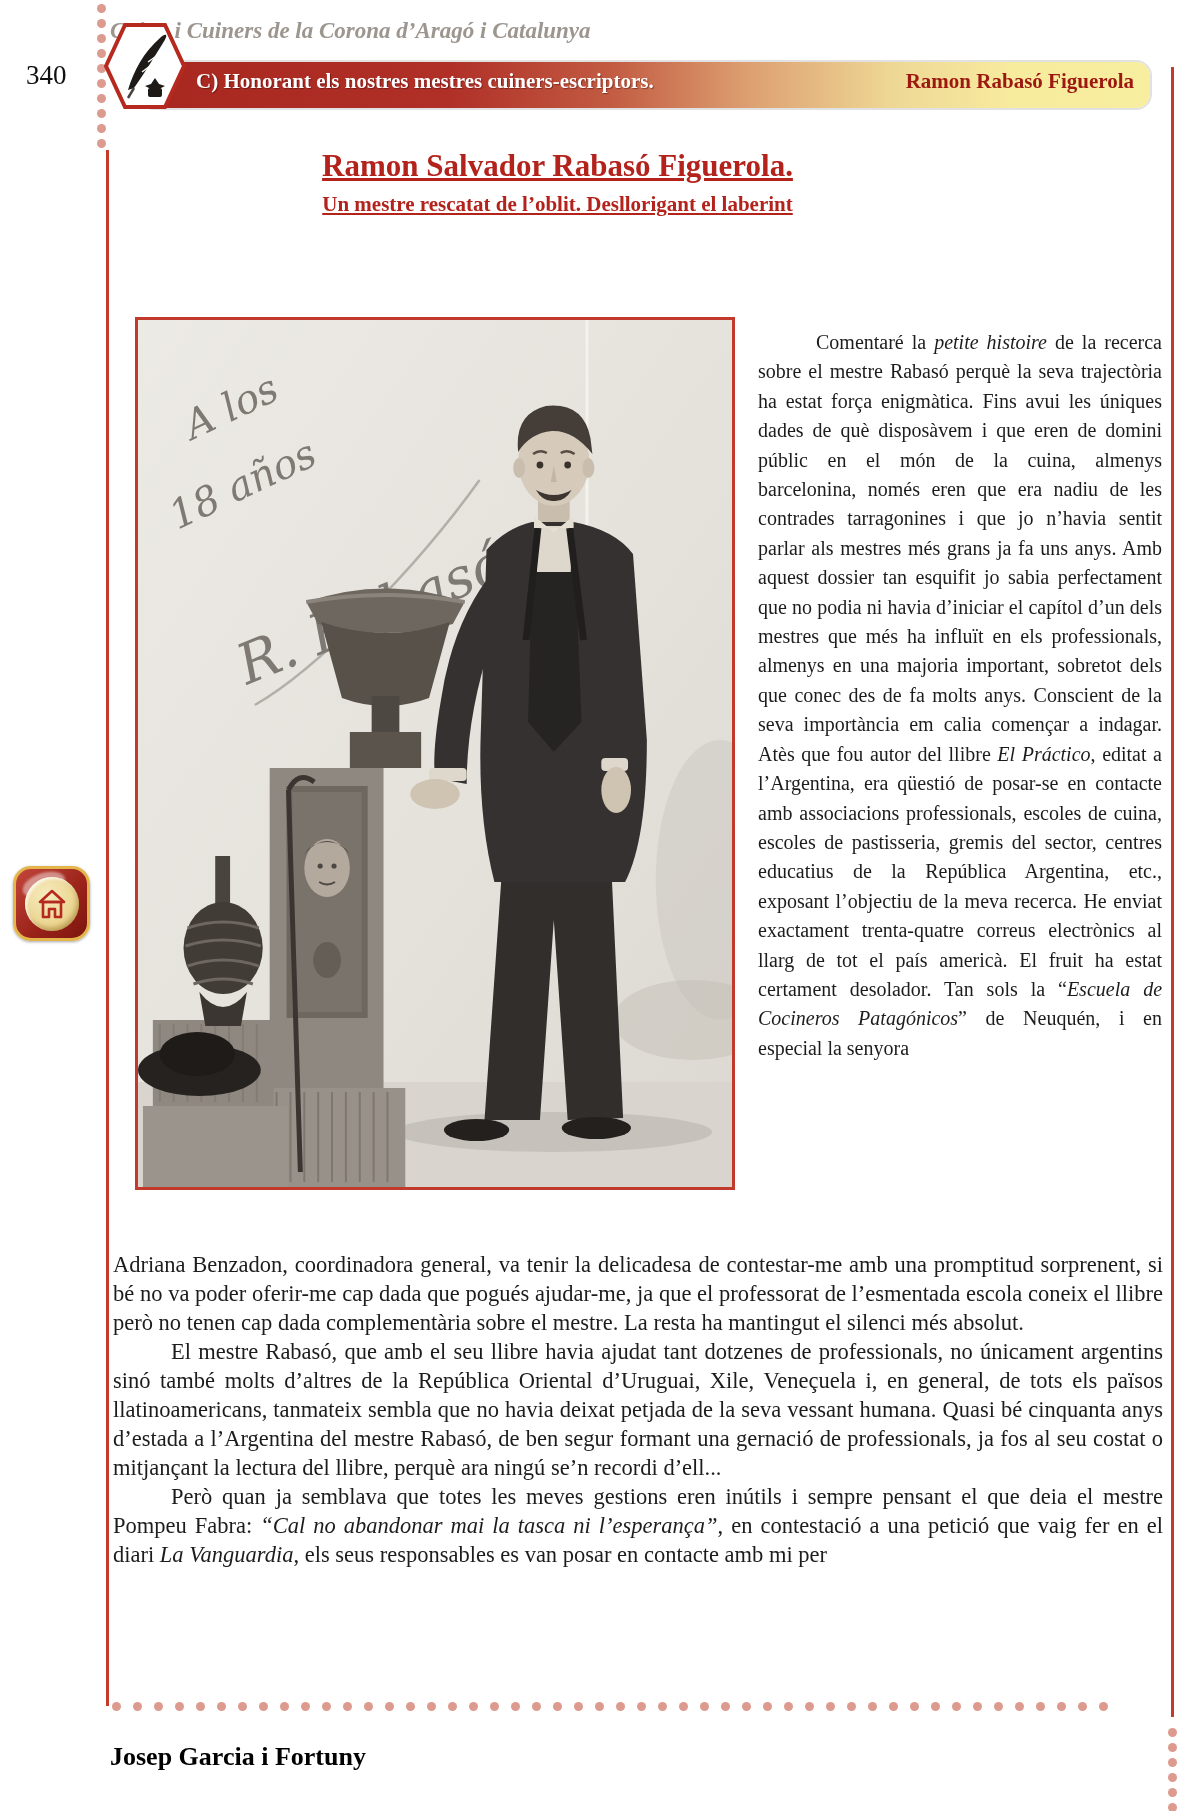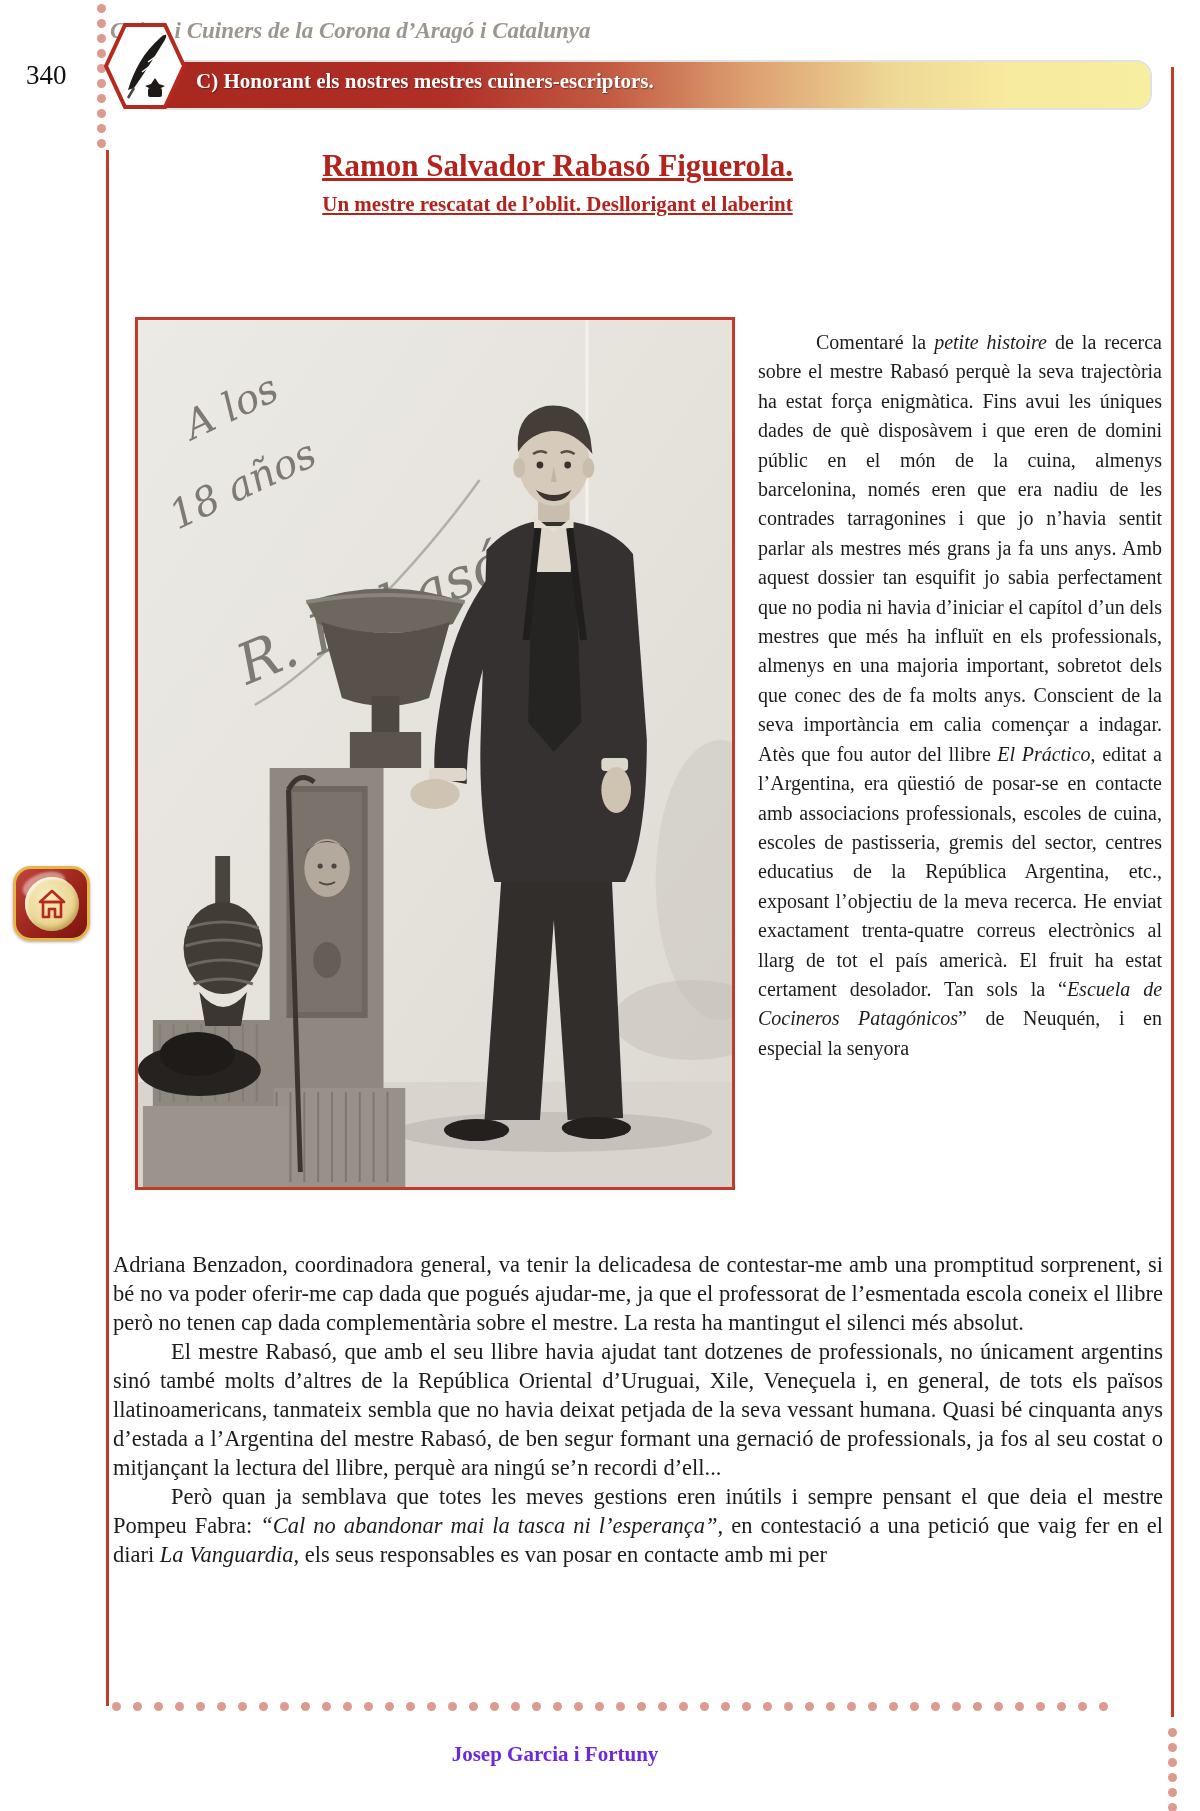--- a/index.html
+++ b/index.html
@@ -32,22 +32,22 @@
   .photo svg{display:block;width:100%;height:100%;}
   .caption{position:absolute;left:135px;top:1206px;width:600px;text-align:center;
            font-size:23px;font-weight:bold;font-style:italic;color:#111;}
   
   .colright{position:absolute;left:758px;top:328px;width:404px;font-size:20px;line-height:29.4px;
             text-align:justify;text-indent:58px;}
   .bottomtext{position:absolute;left:113px;top:1250px;width:1050px;font-size:22.5px;line-height:29px;text-align:justify;}
   .bottomtext p{margin:0;}
   .bottomtext p.ind{text-indent:58px;}
   
-  .footer{position:absolute;left:110px;top:1742px;width:890px;text-align:center;
-          font-size:21px;font-weight:bold;color:#6d28d9;text-shadow:0 1px 0 #fff;}
+  .footer{position:absolute;left:110px;top:1742px;width:890px;
+          font-size:26px;font-weight:bold;color:#000000;text-shadow:0 1px 0 #fff;}
   
   .homebtn{position:absolute;left:13px;top:866px;width:77px;height:75px;border-radius:18px;
            background:linear-gradient(135deg,#c2463a 0%,#9c241b 55%,#7c150e 100%);
            border:3px solid #e3b54a;box-sizing:border-box;cursor:pointer;box-shadow:0 1px 3px rgba(0,0,0,.35);}
   .homebtn .disc{position:absolute;left:50%;top:50%;width:54px;height:54px;margin:-27px 0 0 -27px;border-radius:50%;
            background:radial-gradient(circle at 40% 35%,#f6ecc0 0%,#ecd794 55%,#d9b96a 100%);
            box-shadow:inset 2px 2px 3px rgba(255,255,255,.8), inset -2px -3px 4px rgba(120,80,10,.35);}
   .homebtn .gloss{position:absolute;left:6px;top:4px;width:44px;height:24px;border-radius:50%;
            background:rgba(255,255,255,.45);filter:blur(1px);transform:rotate(-18deg);}
   .homebtn svg{position:absolute;left:50%;top:50%;width:40px;height:40px;margin:-20px 0 0 -20px;}
@@ -128,20 +128,21 @@
       <span class="dot"></span>
       <span class="dot"></span>
       <span class="dot"></span>
     </div>
 
   <div class="pageno">340</div>
   <div class="booktitle">Cuina i Cuiners de la Corona d’Aragó i Catalunya</div>
 
   <div class="bar">
     <span class="bar-left">C) Honorant els nostres mestres cuiners-escriptors.</span>
+    <span class="bar-right">Ramon Rabasó Figuerola</span>
   </div>
 
   <div class="badge">
     <svg viewBox="0 0 82 96">
       <polygon points="2,48 21,7 61,7 80,48 61,89 21,89" fill="#ffffff" stroke="#b5291f" stroke-width="4"></polygon>
       <path d="M24 72 C 30 52, 40 34, 56 20 C 58 18, 61 16, 62 17 C 63 18, 61 22, 59 25 C 49 41, 40 56, 30 70 Z" fill="#1d1a18"></path>
       <path d="M30 70 L 24 80" stroke="#4a4540" stroke-width="2.5" fill="none"></path>
       <path d="M44 44 L 58 34 M38 54 L 54 42" stroke="#ffffff" stroke-width="1.4"></path>
       <path d="M47 66 l4 -6 4 6 6 2 -6 3 -4 6 -4 -6 -6 -3 Z" fill="#1d1a18"></path>
       <rect x="44" y="70" width="14" height="9" rx="2" fill="#1d1a18"></rect>

